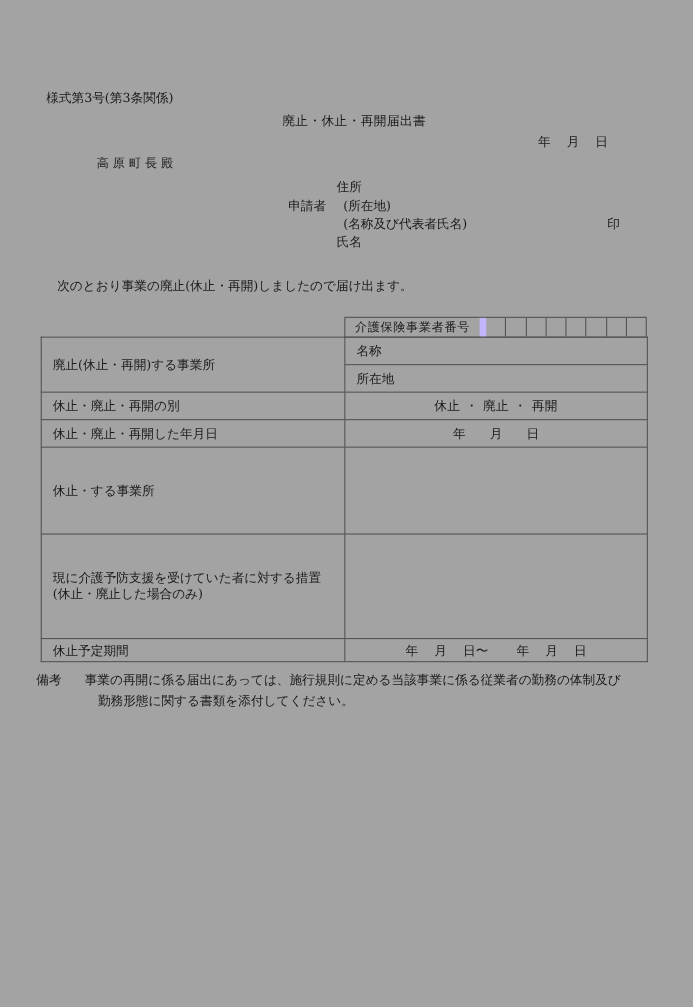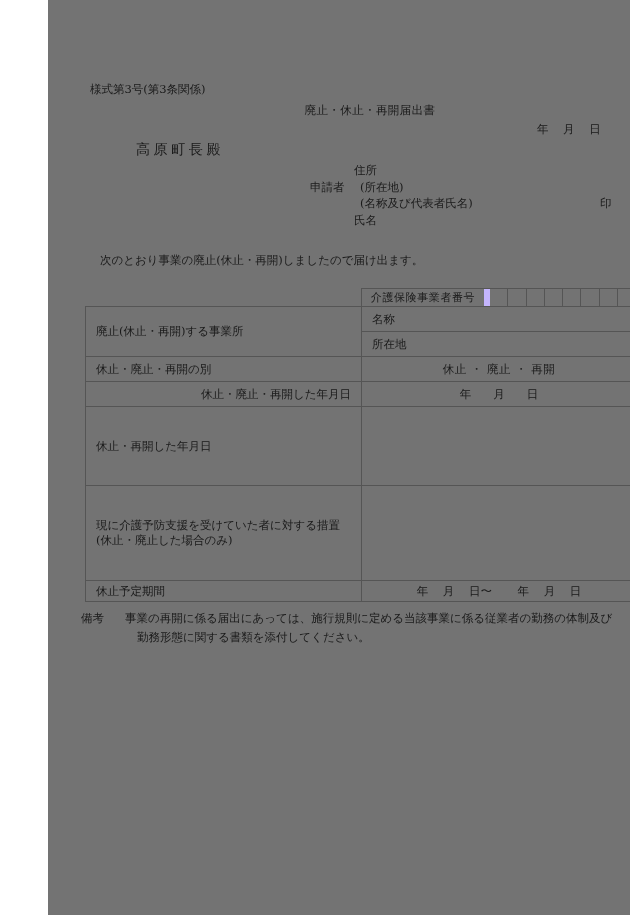--- a/index.html
+++ b/index.html
@@ -12,22 +12,21 @@
     height: 915px;
     position: relative;
     font-family: "DejaVu Serif", "Liberation Serif", serif;
     color: #1a1a1a;
     font-size: 11.5px;
     overflow: hidden;
   }
   .page {
     position: absolute;
     inset: 0;
-    background: #737373;
-    margin-left: 48px;
+    background: #a3a3a3;
   }
 
   
   .form-no {
     position: absolute;
     left: 42px;
     top: 82px;
     font-size: 11.5px;
     white-space: nowrap;
   }
@@ -46,21 +45,21 @@
     position: absolute;
     left: 489px;
     top: 122px;
     font-size: 11.5px;
     white-space: pre;
   }
   .addressee {
     position: absolute;
     left: 88px;
     top: 141px;
-    font-size: 14px;
+    font-size: 11px;
     letter-spacing: 3.6px;
     white-space: nowrap;
   }
 
   
   .applicant {
     position: absolute;
     left: 262px;
     top: 162px;
     width: 330px;
@@ -154,21 +153,21 @@
   td.val {
     width: 275px;
   }
   td.center-val {
     text-align: center;
     padding: 0;
   }
   .r-ofc   { height: 25px; }
   .r-ofc2  { height: 25px; }
   .r-kind  { height: 25px; }
-  .r-date  { height: 25px; text-align: right; }
+  .r-date  { height: 25px; }
   .r-reason{ height: 79px; }
   .r-meas  { height: 95px; }
   .r-term  { height: 21px; }
 
   .lbl-multiline {
     line-height: 15.5px;
   }
   .spaced-kind {
     letter-spacing: 0.5px;
   }
@@ -256,21 +255,21 @@
       </tr>
       <tr>
         <td class="lbl r-kind">休止・廃止・再開の別</td>
         <td class="val r-kind center-val spaced-kind">休止 ・ 廃止 ・ 再開</td>
       </tr>
       <tr>
         <td class="lbl r-date">休止・廃止・再開した年月日</td>
         <td class="val r-date center-val ymd">年      月      日</td>
       </tr>
       <tr>
-        <td class="lbl r-reason">休止・再開した年月日</td>
+        <td class="lbl r-reason">休止・する事業所</td>
         <td class="val r-reason"></td>
       </tr>
       <tr>
         <td class="lbl r-meas lbl-multiline">
           <div>現に介護予防支援を受けていた者に対する措置</div>
           <div>(休止・廃止した場合のみ)</div>
         </td>
         <td class="val r-meas"></td>
       </tr>
       <tr>

